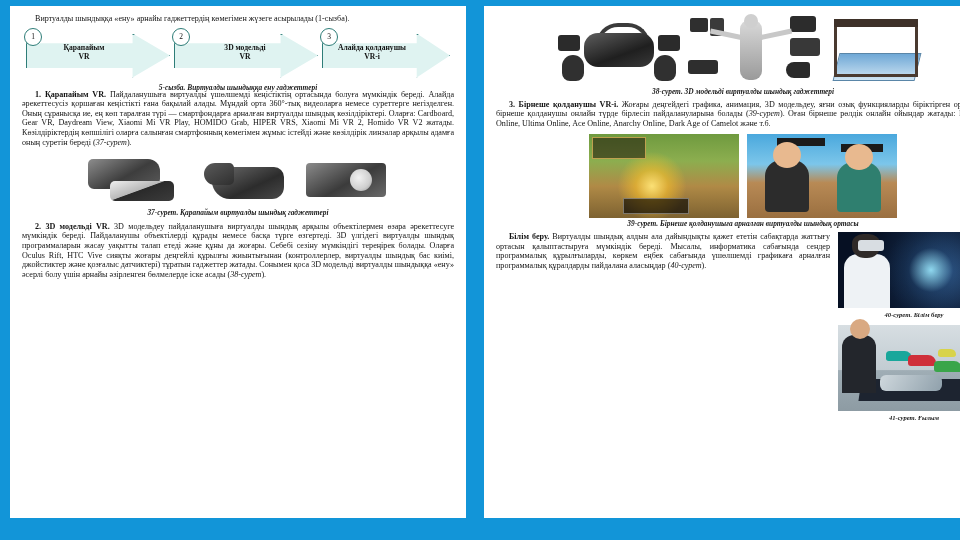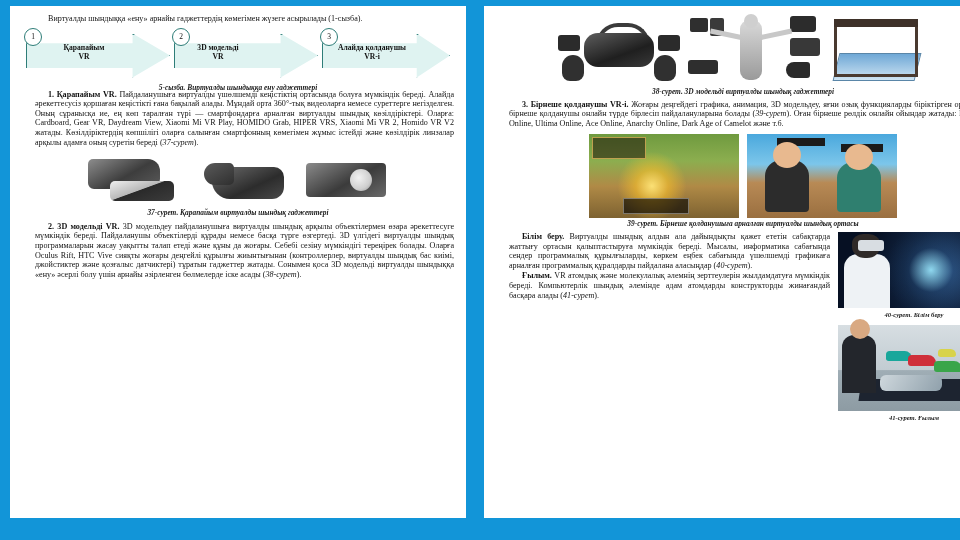--- a/index.html
+++ b/index.html
@@ -15,21 +15,21 @@
     position:absolute;
     top:6px;
     background:#ffffff;
     box-sizing:border-box;
     overflow:hidden;
   }
   .page-left{left:10px;width:456px;height:512px;padding:8px 12px 4px 12px;}
   .page-right{left:484px;width:518px;height:512px;padding:6px 12px 4px 12px;}
 
   p.body{
-    margin:0 0 1px 13px;
+    margin:0 0 1px 0;
     font-size:8.1px;
     line-height:9.6px;
     text-align:justify;
     color:#121212;
     font-family:"Liberation Serif", serif;
     -webkit-font-smoothing:none;
   }
   p.body.indent{text-indent:13px;}
   .b{font-weight:bold;}
   .i{font-style:italic;}
@@ -199,21 +199,21 @@
 
         <div class="arrow" style="left:4px;width:144px;"></div>
         <div class="circ" style="left:2px;">1</div>
         <div class="arrow-label" style="left:10px;width:104px;">
           <div>Қарапайым</div>
           <div>VR</div>
         </div>
 
         <div class="arrow" style="left:152px;width:144px;"></div>
         <div class="circ" style="left:150px;">2</div>
-        <div class="arrow-label" style="left:144px;width:104px;">
+        <div class="arrow-label" style="left:171px;width:104px;">
           <div>3D модельді</div>
           <div>VR</div>
         </div>
 
         <div class="arrow" style="left:300px;width:128px;"></div>
         <div class="circ" style="left:298px;">3</div>
         <div class="arrow-label" style="left:304px;width:92px;">
           <div>Алайда қолданушы</div>
           <div>VR-i</div>
         </div>
@@ -275,21 +275,20 @@
         <div class="sign2"></div>
         <div class="av1"></div>
         <div class="av2"></div>
       </div>
     </div>
     <div class="caption">39-сурет. Бірнеше қолданушыға арналған виртуалды шындық ортасы</div>
 
     <div class="two-col">
       <div class="txtcol">
         <p class="body indent"><span class="b">Білім беру.</span> <span>Виртуалды шындық алдын ала дайындықты қажет ететін сабақтарда жаттығу ортасын қалыптастыруға мүмкіндік береді. Мысалы, информатика сабағында сендер программалық құрылғыларды, көркем еңбек сабағында үшөлшемді графикаға арналған программалық құралдарды пайдалана аласыңдар (</span><span class="i">40-сурет</span><span>).</span></p>
-        <p class="body indent"><span class="b">Ғылым.</span> <span>VR атомдық және молекулалық әлемнің зерттеулерін жылдамдатуға мүмкіндік береді. Компьютерлік шындық әлемінде адам атомдарды конструкторды жинағандай басқара алады (</span><span class="i">41-сурет</span><span>).</span></p>
       </div>
 
       <div class="rightcol">
         <div class="photo-edu">
           <div class="kid"></div>
         </div>
         <div class="cap-sm">40-сурет. Білім беру</div>
 
         <div class="photo-sci">
           <div class="table"></div>

